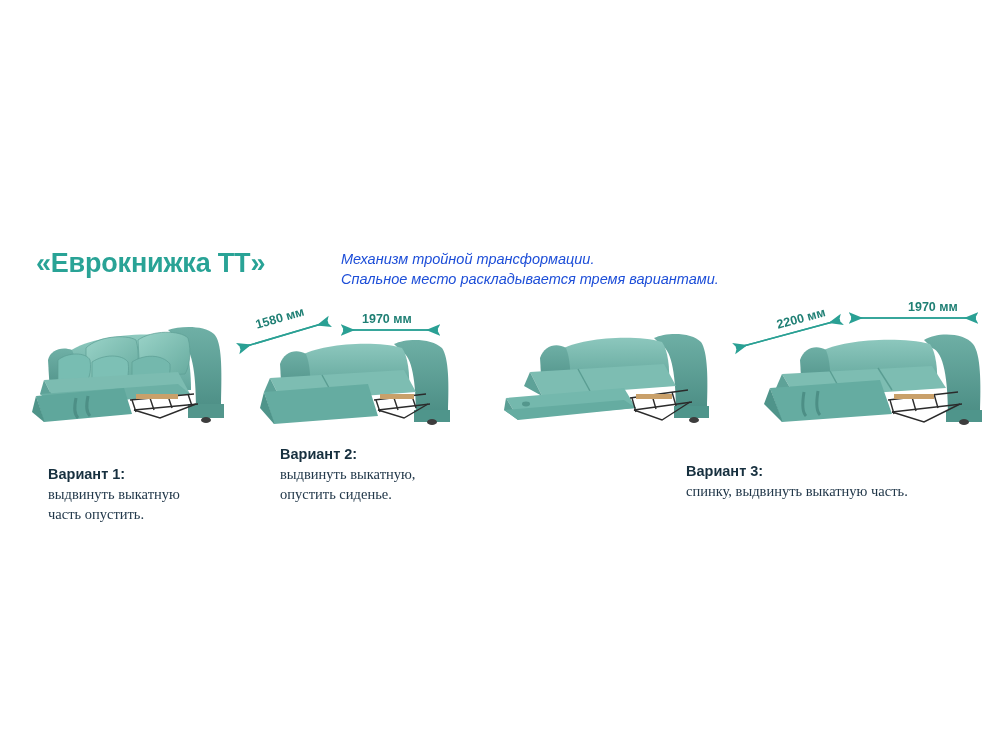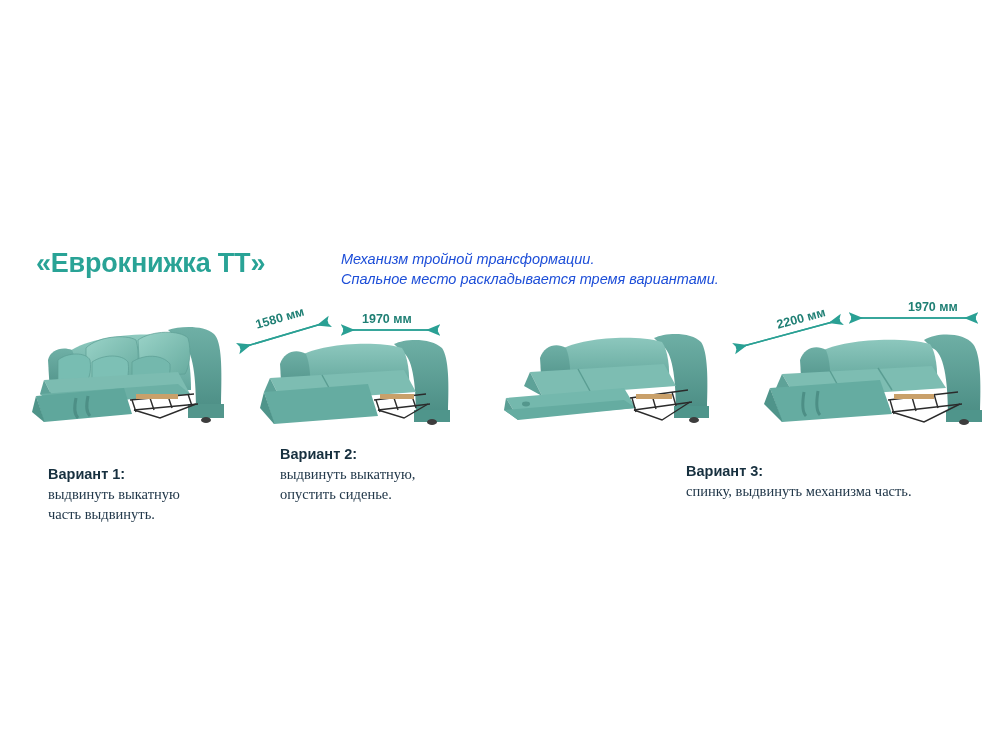--- a/index.html
+++ b/index.html
@@ -319,27 +319,27 @@
       </marker>
     </defs>
     <line x1="130" y1="8" x2="5" y2="8" stroke="#2aa094" stroke-width="1.6" marker-end="url(#ahL4)"></line>
     <line x1="5" y1="8" x2="130" y2="8" stroke="#2aa094" stroke-width="1.6" marker-end="url(#ahR4)"></line>
   </svg>
   <div class="dim-label" style="left:908px; top:300px;">1970 мм</div>
 
   <div class="variant" style="left:48px; top:464px;">
     <span class="v-head">Вариант 1:</span>
     <span class="v-body">выдвинуть выкатную</span>
-    <span class="v-body">часть выдвинуть.</span>
+    <span class="v-body">часть опустить.</span>
   </div>
 
   <div class="variant" style="left:280px; top:444px;">
     <span class="v-head">Вариант 2:</span>
     <span class="v-body">выдвинуть выкатную,</span>
     <span class="v-body">опустить сиденье.</span>
   </div>
 
   <div class="variant" style="left:686px; top:461px;">
     <span class="v-head">Вариант 3:</span>
-    <span class="v-body">спинку, выдвинуть механизма часть.</span>
+    <span class="v-body">спинку, выдвинуть выкатную часть.</span>
   </div>
 
 </div>
 
 </body></html>

